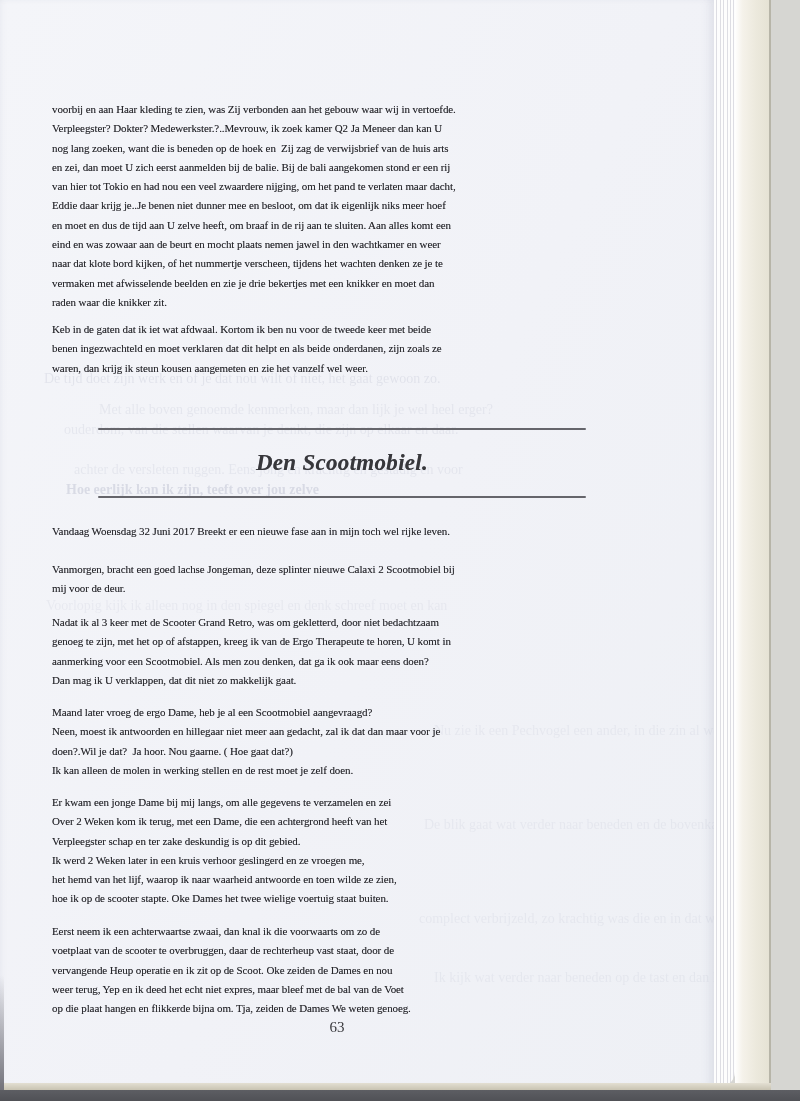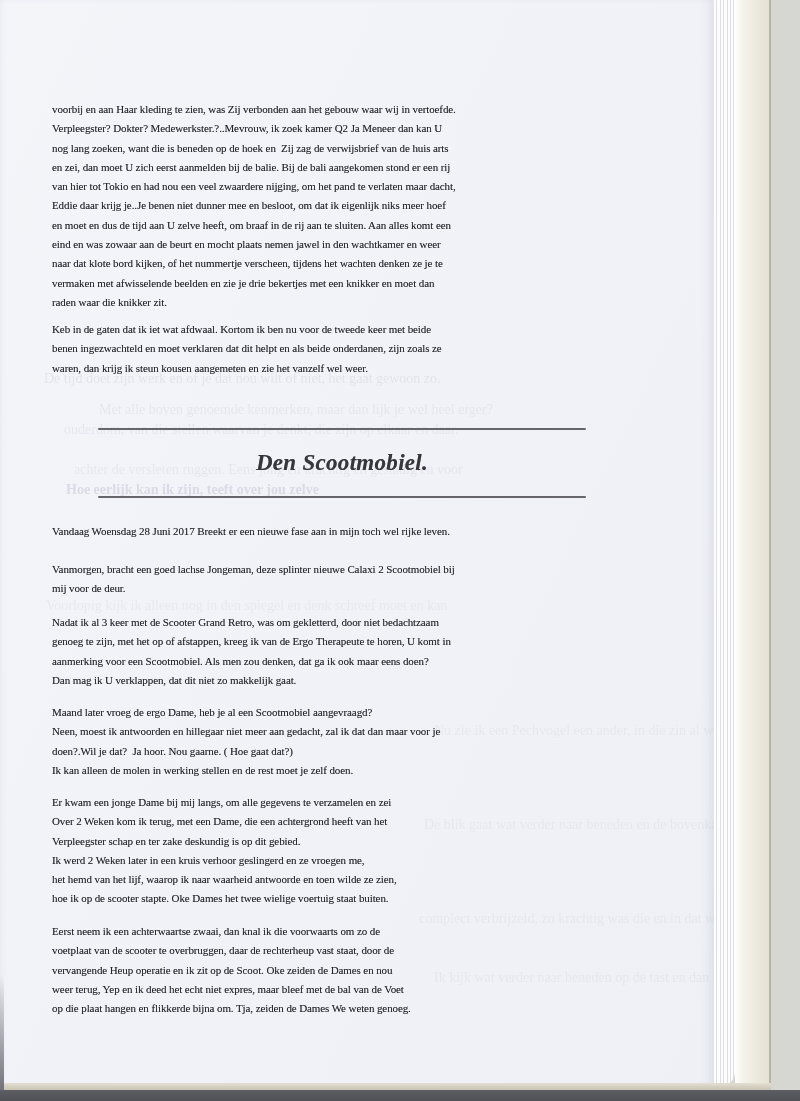--- a/index.html
+++ b/index.html
@@ -81,21 +81,21 @@
     <p class="para" style="top:308px">Keb in de gaten dat ik iet wat afdwaal. Kortom ik ben nu voor de tweede keer met beide
 benen ingezwachteld en moet verklaren dat dit helpt en als beide onderdanen, zijn zoals ze
 waren, dan krijg ik steun kousen aangemeten en zie het vanzelf wel weer.</p>
 
     <div class="heading-block">
       <div class="rule"></div>
       <h1 class="chapter-title">Den Scootmobiel.</h1>
       <div class="rule"></div>
     </div>
 
-    <p class="para" style="top:510px">Vandaag Woensdag 28 Juni 2017 Breekt er een nieuwe fase aan in mijn toch wel rijke leven.</p>
+    <p class="para" style="top:510px">Vandaag Woensdag 32 Juni 2017 Breekt er een nieuwe fase aan in mijn toch wel rijke leven.</p>
     <p class="para" style="top:548px">Vanmorgen, bracht een goed lachse Jongeman, deze splinter nieuwe Calaxi 2 Scootmobiel bij
 mij voor de deur.</p>
     <p class="para" style="top:601px">Nadat ik al 3 keer met de Scooter Grand Retro, was om gekletterd, door niet bedachtzaam
 genoeg te zijn, met het op of afstappen, kreeg ik van de Ergo Therapeute te horen, U komt in
 aanmerking voor een Scootmobiel. Als men zou denken, dat ga ik ook maar eens doen?
 Dan mag ik U verklappen, dat dit niet zo makkelijk gaat.</p>
     <p class="para" style="top:691px">Maand later vroeg de ergo Dame, heb je al een Scootmobiel aangevraagd?
 Neen, moest ik antwoorden en hillegaar niet meer aan gedacht, zal ik dat dan maar voor je
 doen?.Wil je dat?  Ja hoor. Nou gaarne. ( Hoe gaat dat?)
 Ik kan alleen de molen in werking stellen en de rest moet je zelf doen.</p>
@@ -104,20 +104,21 @@
 Verpleegster schap en ter zake deskundig is op dit gebied.
 Ik werd 2 Weken later in een kruis verhoor geslingerd en ze vroegen me,
 het hemd van het lijf, waarop ik naar waarheid antwoorde en toen wilde ze zien,
 hoe ik op de scooter stapte. Oke Dames het twee wielige voertuig staat buiten.</p>
     <p class="para" style="top:910px">Eerst neem ik een achterwaartse zwaai, dan knal ik die voorwaarts om zo de
 voetplaat van de scooter te overbruggen, daar de rechterheup vast staat, door de
 vervangende Heup operatie en ik zit op de Scoot. Oke zeiden de Dames en nou
 weer terug, Yep en ik deed het echt niet expres, maar bleef met de bal van de Voet
 op die plaat hangen en flikkerde bijna om. Tja, zeiden de Dames We weten genoeg.</p>
 
+    <div class="page-number">63</div>
   </div>
 
   <div class="edge-striations"></div>
   <div class="cover-band"></div>
   <div class="cover-line"></div>
   <div class="scanner-bg"></div>
   <div class="bottom-strip"></div>
   <div class="bottom-band"></div>
   <div class="left-strip"></div>
 </div>

